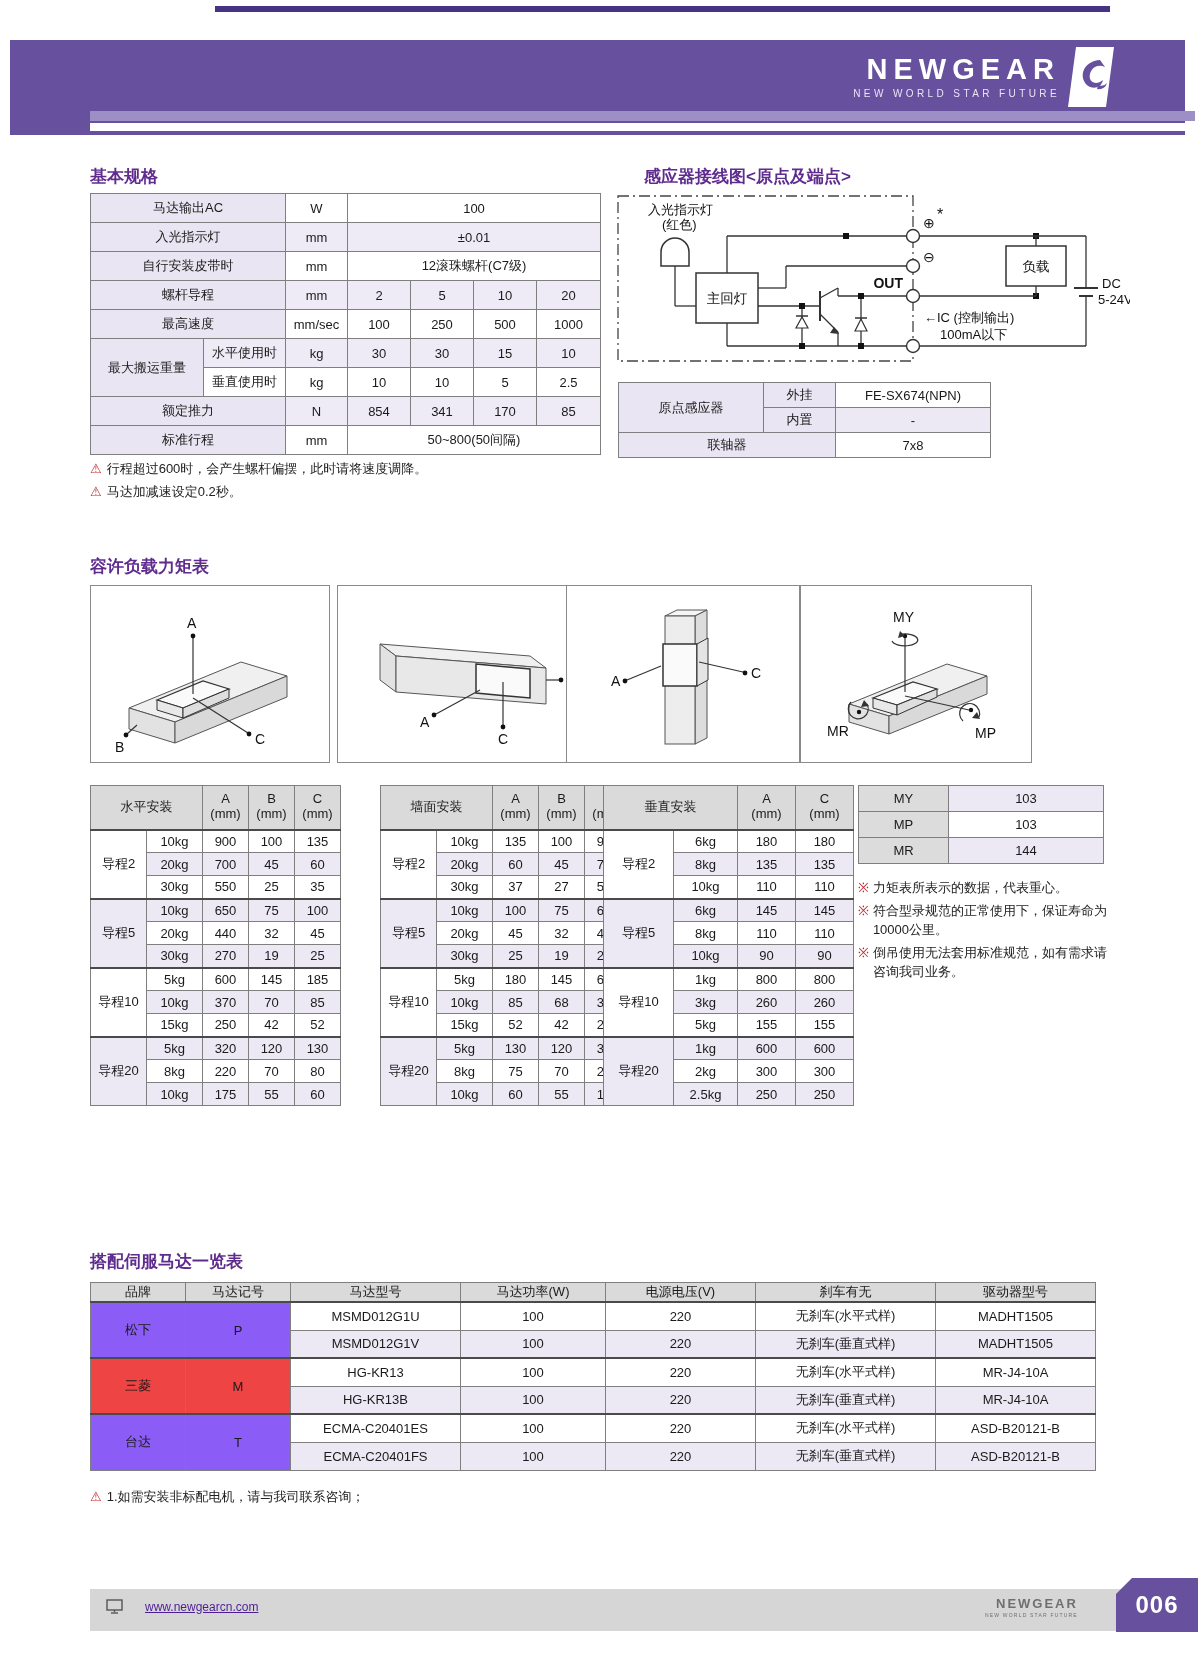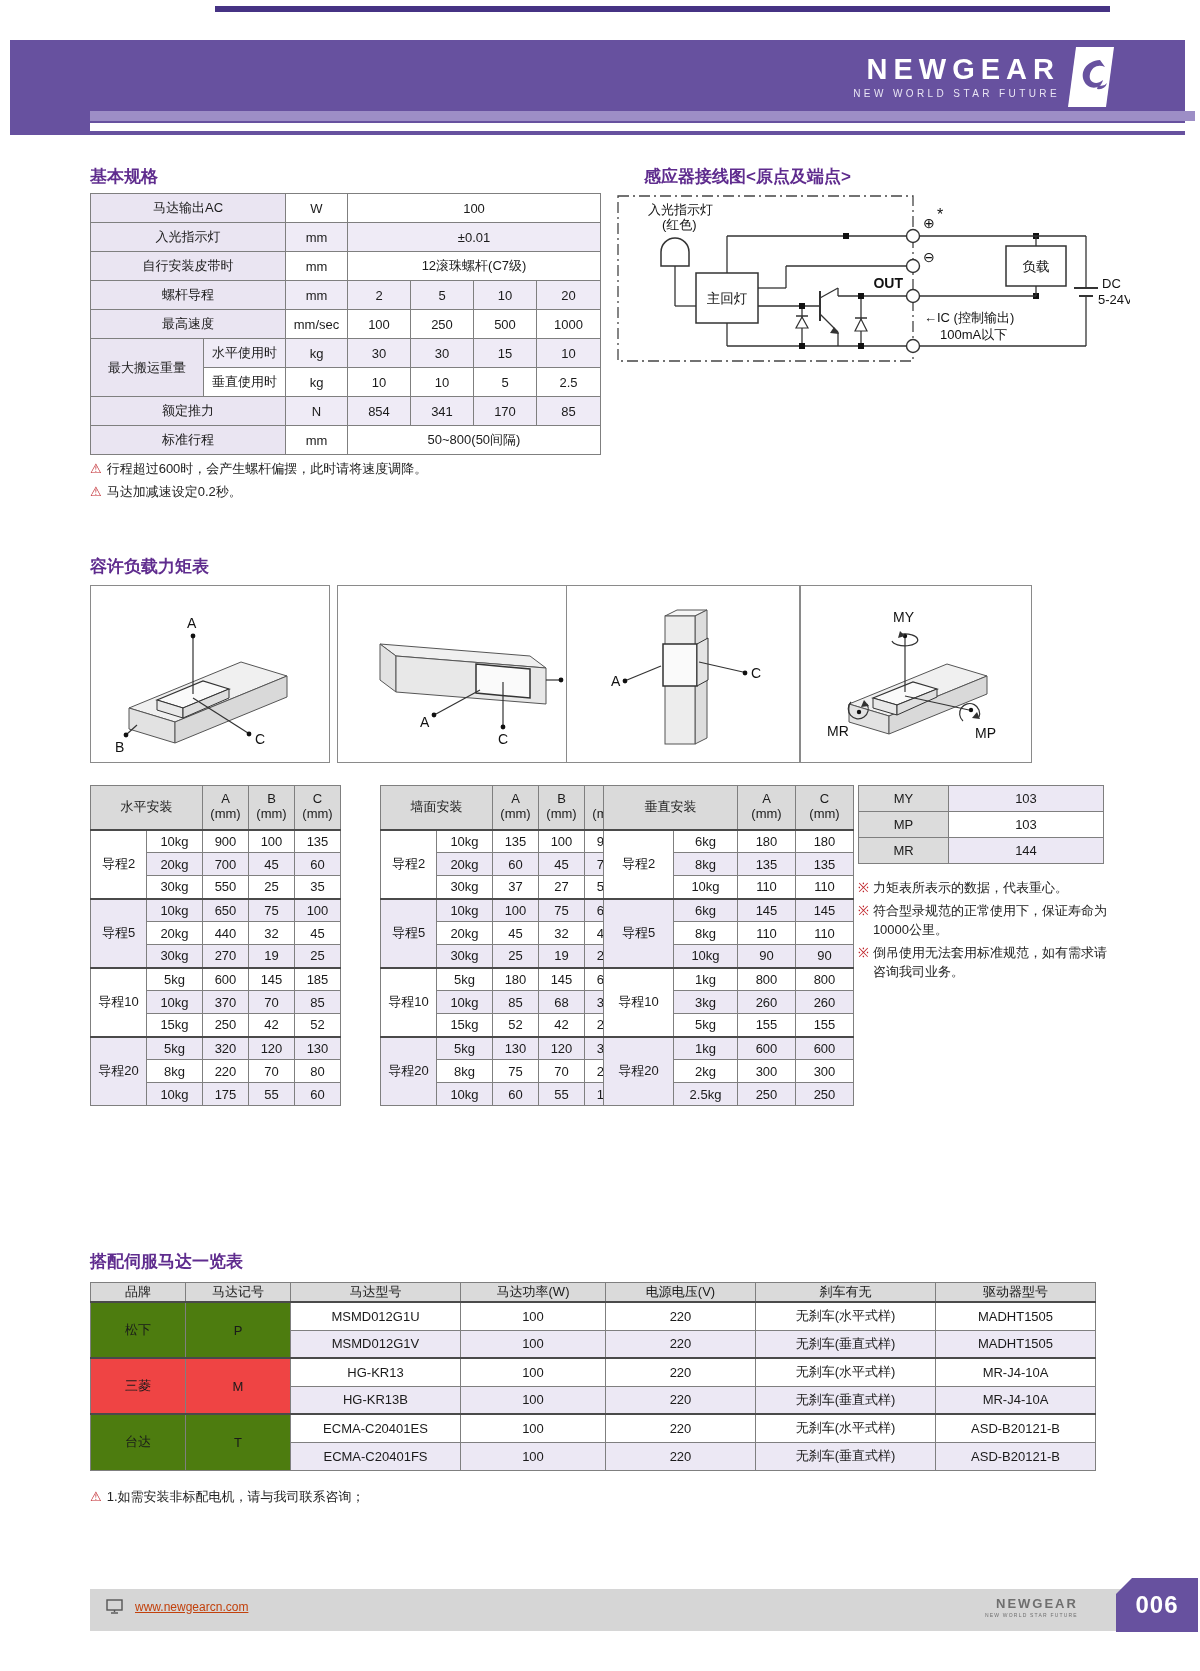--- a/index.html
+++ b/index.html
@@ -62,28 +62,28 @@
 
   .ref-notes { position:absolute; left:858px; top:878px; width:260px; }
   .ref-note { display:flex; font-size:13px; line-height:19px; margin-bottom:4px; color:#222; }
   .ref-mark { color:#C0272D; margin-right:4px; flex:0 0 auto; }
 
   
   .servo-table { position:absolute; left:90px; top:1282px; width:1005px; }
   .servo-table th { background:#DADADA; height:14px; }
   .servo-table td { height:28px; }
   .servo-table tr.alt td { background:#ECE8F4; }
-  .servo-table td.brand, .servo-table td.bcode { background:#4d7c0f; }
+  .servo-table td.brand, .servo-table td.bcode { background:#8b5cf6; }
   .servo-table td.brand.bAlt, .servo-table td.bcode.bAlt { background:#ef4444; }
   .servo-table tr.gstart td { border-top:2px solid #4a4a4a; }
 
   
   .footer-band { position:absolute; left:90px; top:1589px; width:1105px; height:42px; background:#D6D6D6; }
   .footer-web { position:absolute; left:106px; top:1599px; display:flex; align-items:center; font-size:12px; color:#444; }
-  .footer-web a { color:#c2410c; text-decoration:underline; margin-left:12px; }
+  .footer-web a { color:#4c1d95; text-decoration:underline; margin-left:22px; }
   .footer-logo { position:absolute; left:985px; top:1597px; text-align:right; color:#6f6f6f; }
   .footer-logo .fl-text { font-size:13px; font-weight:bold; letter-spacing:2px; line-height:1; }
   .footer-logo .fl-tag { font-size:5px; letter-spacing:1.2px; margin-top:2px; }
   .page-badge { position:absolute; left:1116px; top:1578px; width:82px; height:54px; background:#67519F;
     clip-path:polygon(16px 0, 100% 0, 100% 100%, 0 100%, 0 16px);
     display:flex; align-items:center; justify-content:center; color:#fff; font-size:24px; font-weight:bold; letter-spacing:1px; }
 
   svg text { font-family:"Liberation Sans", sans-serif; }
 </style>
 </head>
@@ -263,20 +263,42 @@
 
       <text x="317" y="40" font-size="14" fill="#111">⊕</text>
       <text x="331" y="32" font-size="16" fill="#111">*</text>
       <text x="317" y="74" font-size="14" fill="#111">⊖</text>
       <text x="297" y="100" font-size="14" fill="#111" text-anchor="end" font-weight="bold">OUT</text>
       <text x="318" y="134" font-size="13" fill="#111">←IC  (控制输出)</text>
       <text x="334" y="151" font-size="13" fill="#111">100mA以下</text>
     </svg>
   </div>
 
+  <table class="sensor-table">
+    <colgroup>
+        <col style="width:145px">
+        <col style="width:72px">
+        <col style="width:155px">
+      </colgroup>
+    <tbody>
+        <tr>
+      <td class="lab" rowspan="2">原点感应器</td>
+      <td class="lab">外挂</td>
+      <td>FE-SX674(NPN)</td>
+    </tr>
+    <tr>
+      <td class="lab">内置</td>
+      <td class="altbg">-</td>
+    </tr>
+    <tr>
+      <td class="lab" colspan="2">联轴器</td>
+      <td>7x8</td>
+    </tr>
+  </tbody>
+    </table>
 
   <div class="sec-title" style="left:90px; top:555px;">容许负载力矩表</div>
 
   <div class="diag-box" style="left:90px; width:240px;">
     <svg width="238" height="176" viewBox="0 0 238 176">
       <path d="M38,122 L150,76 L196,90 L84,136 Z" fill="#f0f0f0" stroke="#555" stroke-width="1"></path>
       <path d="M38,122 L84,136 L84,157 L38,143 Z" fill="#e2e2e2" stroke="#555" stroke-width="1"></path>
       <path d="M84,136 L196,90 L196,111 L84,157 Z" fill="#d9d9d9" stroke="#555" stroke-width="1"></path>
       <path d="M66,114 L112,95 L138,103 L92,122 Z" fill="#fafafa" stroke="#333" stroke-width="1.3"></path>
       <path d="M66,114 L92,122 L92,132 L66,124 Z" fill="#e8e8e8" stroke="#333" stroke-width="1"></path>

